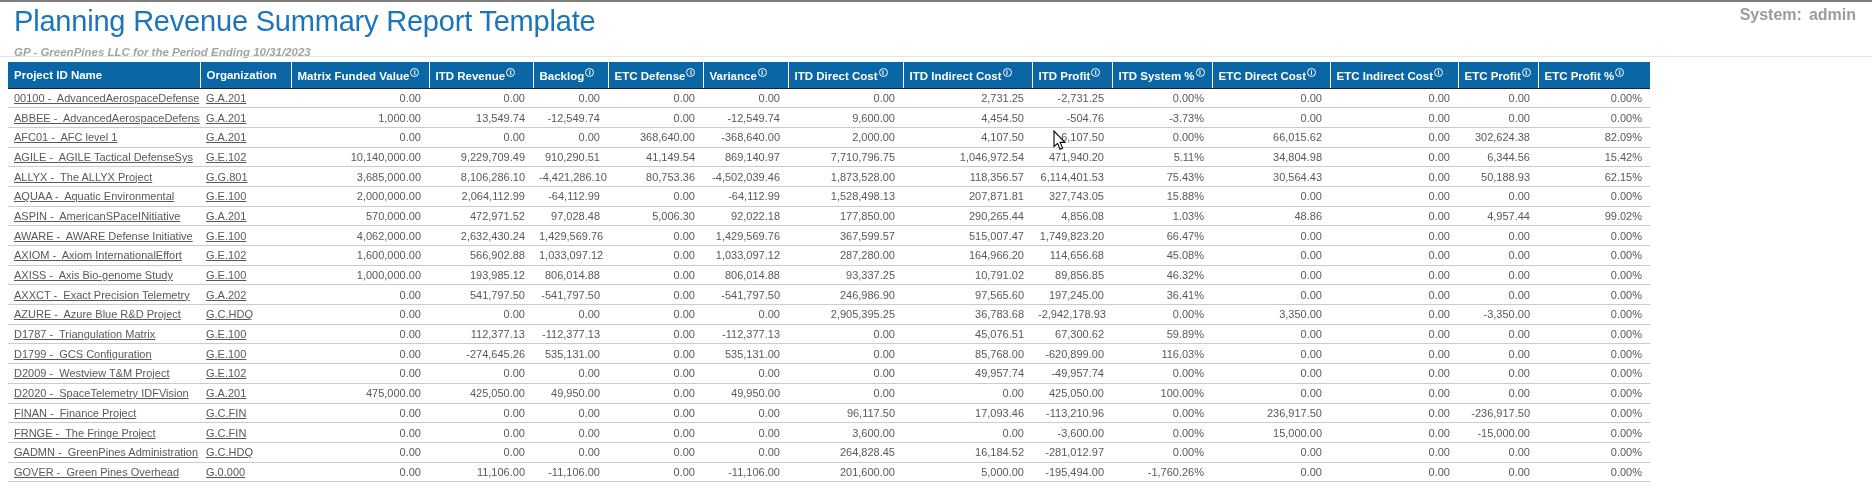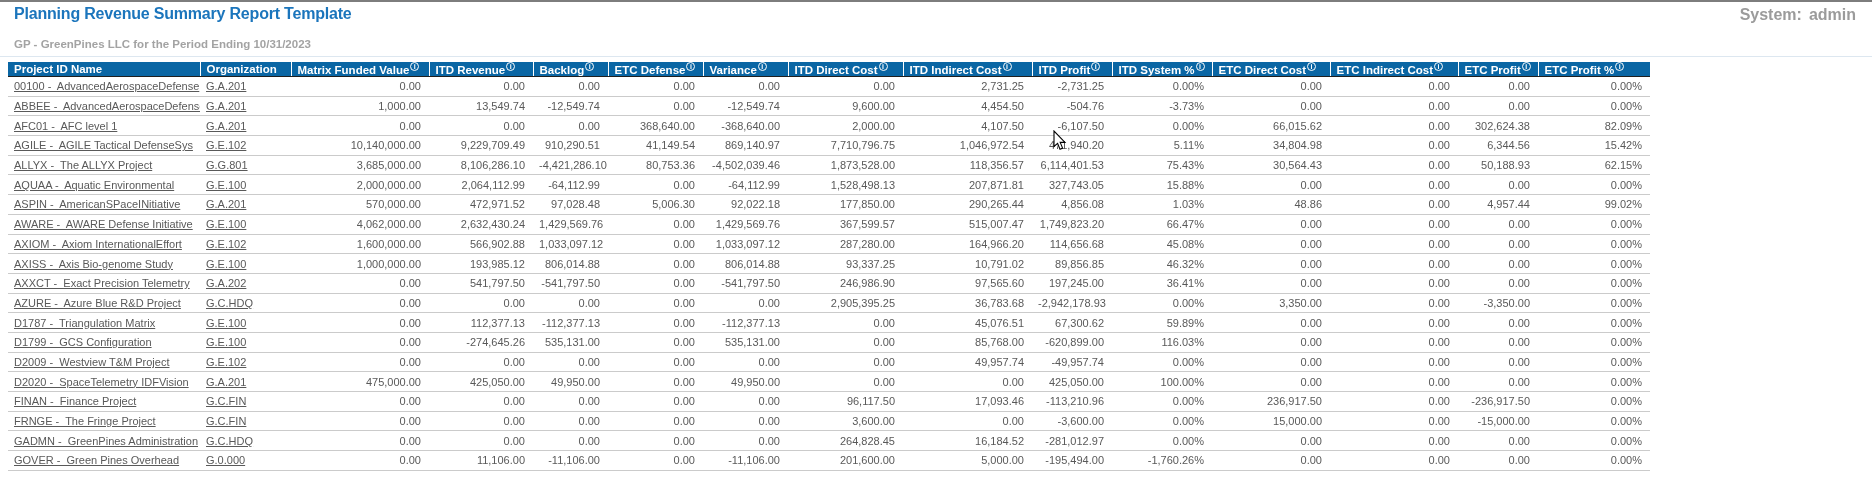--- a/index.html
+++ b/index.html
@@ -1,30 +1,30 @@
 <!DOCTYPE html>
 <html><head>
 <meta charset="utf-8">
 <style>
   * { margin:0; padding:0; box-sizing:border-box; }
   html,body { width:1872px; height:502px; background:#ffffff; overflow:hidden;
               font-family:"Liberation Sans","DejaVu Sans",sans-serif; position:relative; }
   .top-line { position:absolute; left:0; top:0; width:1872px; height:2px; background:#7d7d7d; }
-  .report-title { position:absolute; left:14px; top:5px; font-size:16px; font-weight:700;
+  .report-title { position:absolute; left:14px; top:5px; font-size:29px; font-weight:400;
                   color:#1b75bc; letter-spacing:-0.2px; white-space:nowrap; }
   .system-info { position:absolute; right:16px; top:6px; font-size:16px; font-weight:bold;
                  color:#9b9b9b; white-space:nowrap; }
   .system-info .sys-user { margin-left:7px; }
-  .report-subtitle { position:absolute; left:14px; top:38px; font-size:11.5px; font-weight:bold;
-                     color:#a3a3a3; white-space:nowrap; }
+  .report-subtitle { position:absolute; left:14px; top:46px; font-size:11.5px; font-weight:bold;
+                     color:#a3a3a3; white-space:nowrap;font-style:italic; }
   .header-divider { position:absolute; left:0; top:56px; width:1872px; height:1px; background:#dde7f0; }
 
   .table-wrap { position:absolute; left:8px; top:62px; }
   table { table-layout:fixed; border-collapse:collapse; width:1642px; }
-  thead th { background:#0a66a4; color:#ffffff; height:14px; font-size:11.5px; font-weight:bold;
+  thead th { background:#0a66a4; color:#ffffff; height:26px; font-size:11.5px; font-weight:bold;
              text-align:left; padding:0 3px 0 6px; border-right:1px solid rgba(255,255,255,0.45);
              border-bottom:1px solid #1f1f1f; white-space:nowrap; overflow:hidden; vertical-align:middle; }
   thead th:last-child { border-right:none; }
   .info-icon { display:inline-block; width:9px; height:9px; border:1px solid #ffffff; border-radius:50%;
                font-size:7px; line-height:8px; text-align:center; font-weight:bold; font-style:normal;
                vertical-align:5px; margin-left:1px; }
   tbody td { height:19.7px; font-size:11px; color:#595959; border-bottom:1px solid #cbcbcb;
              padding:0 8px 0 6px; white-space:pre; overflow:hidden; vertical-align:middle; background:#ffffff; }
   tbody td.num { text-align:right; }
   tbody td.txt { text-align:left;text-decoration:underline; }

